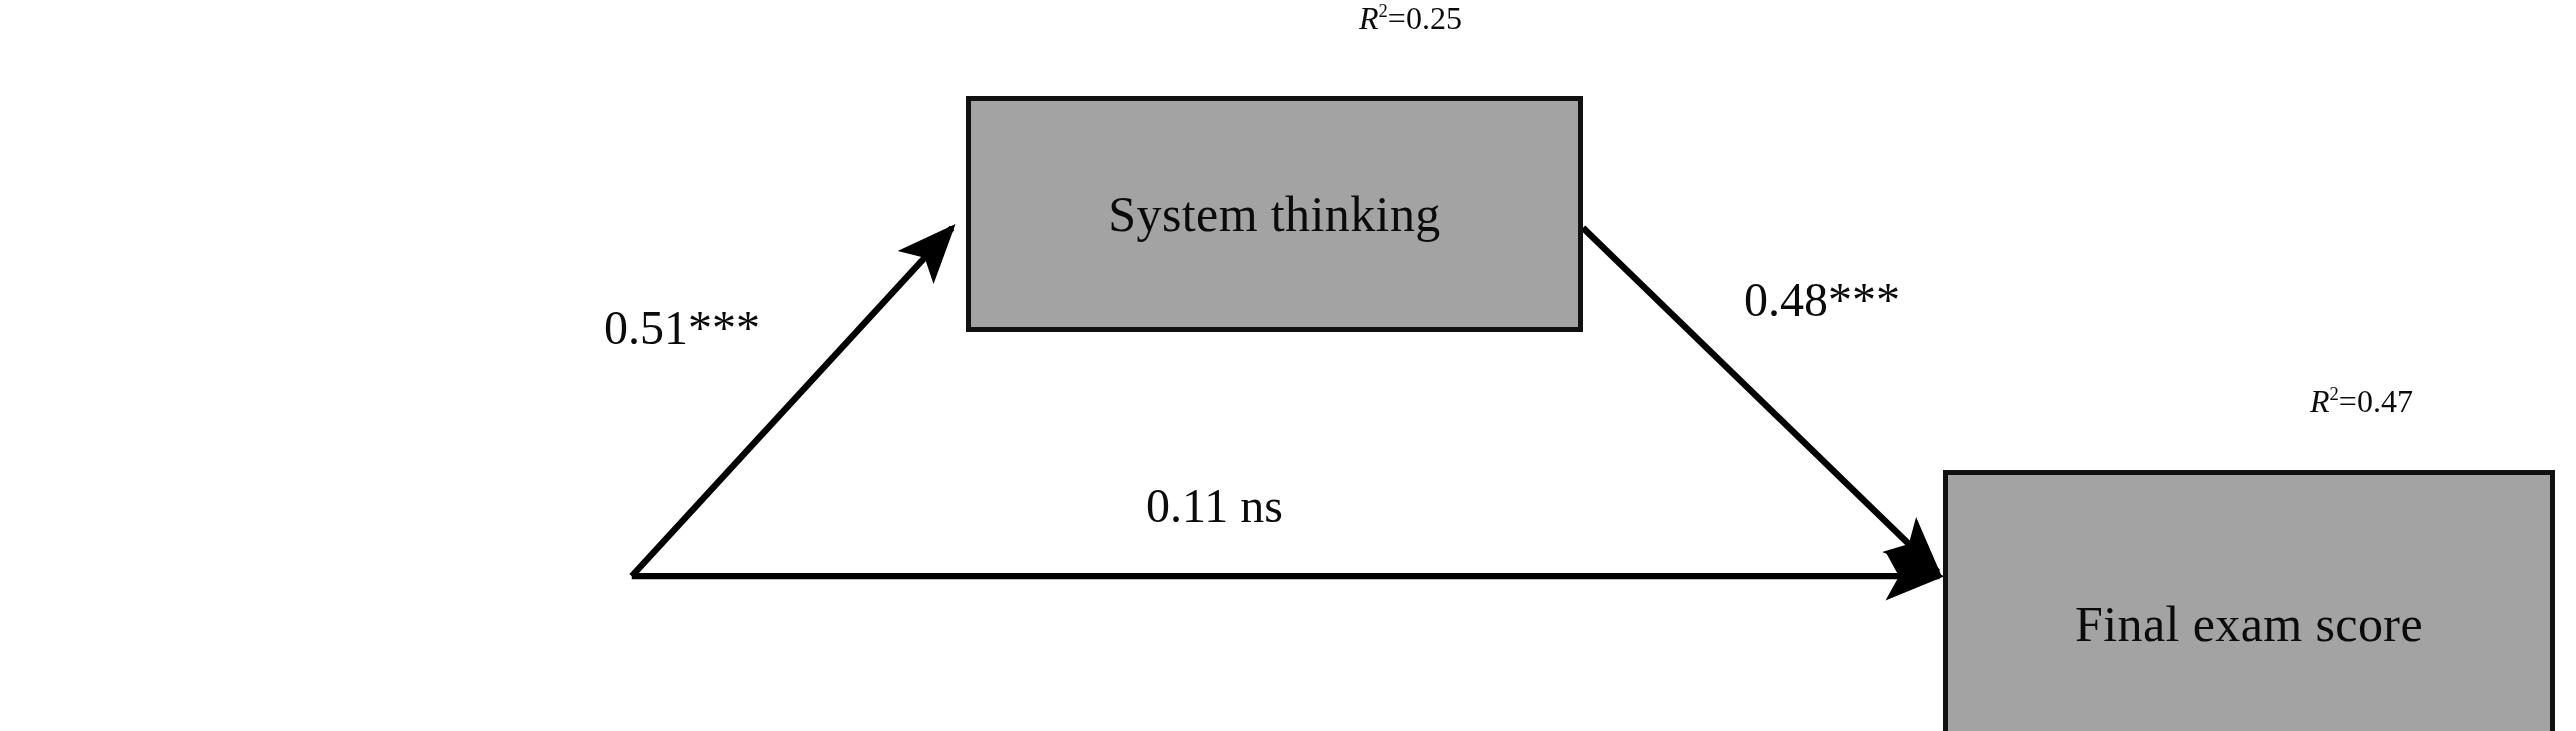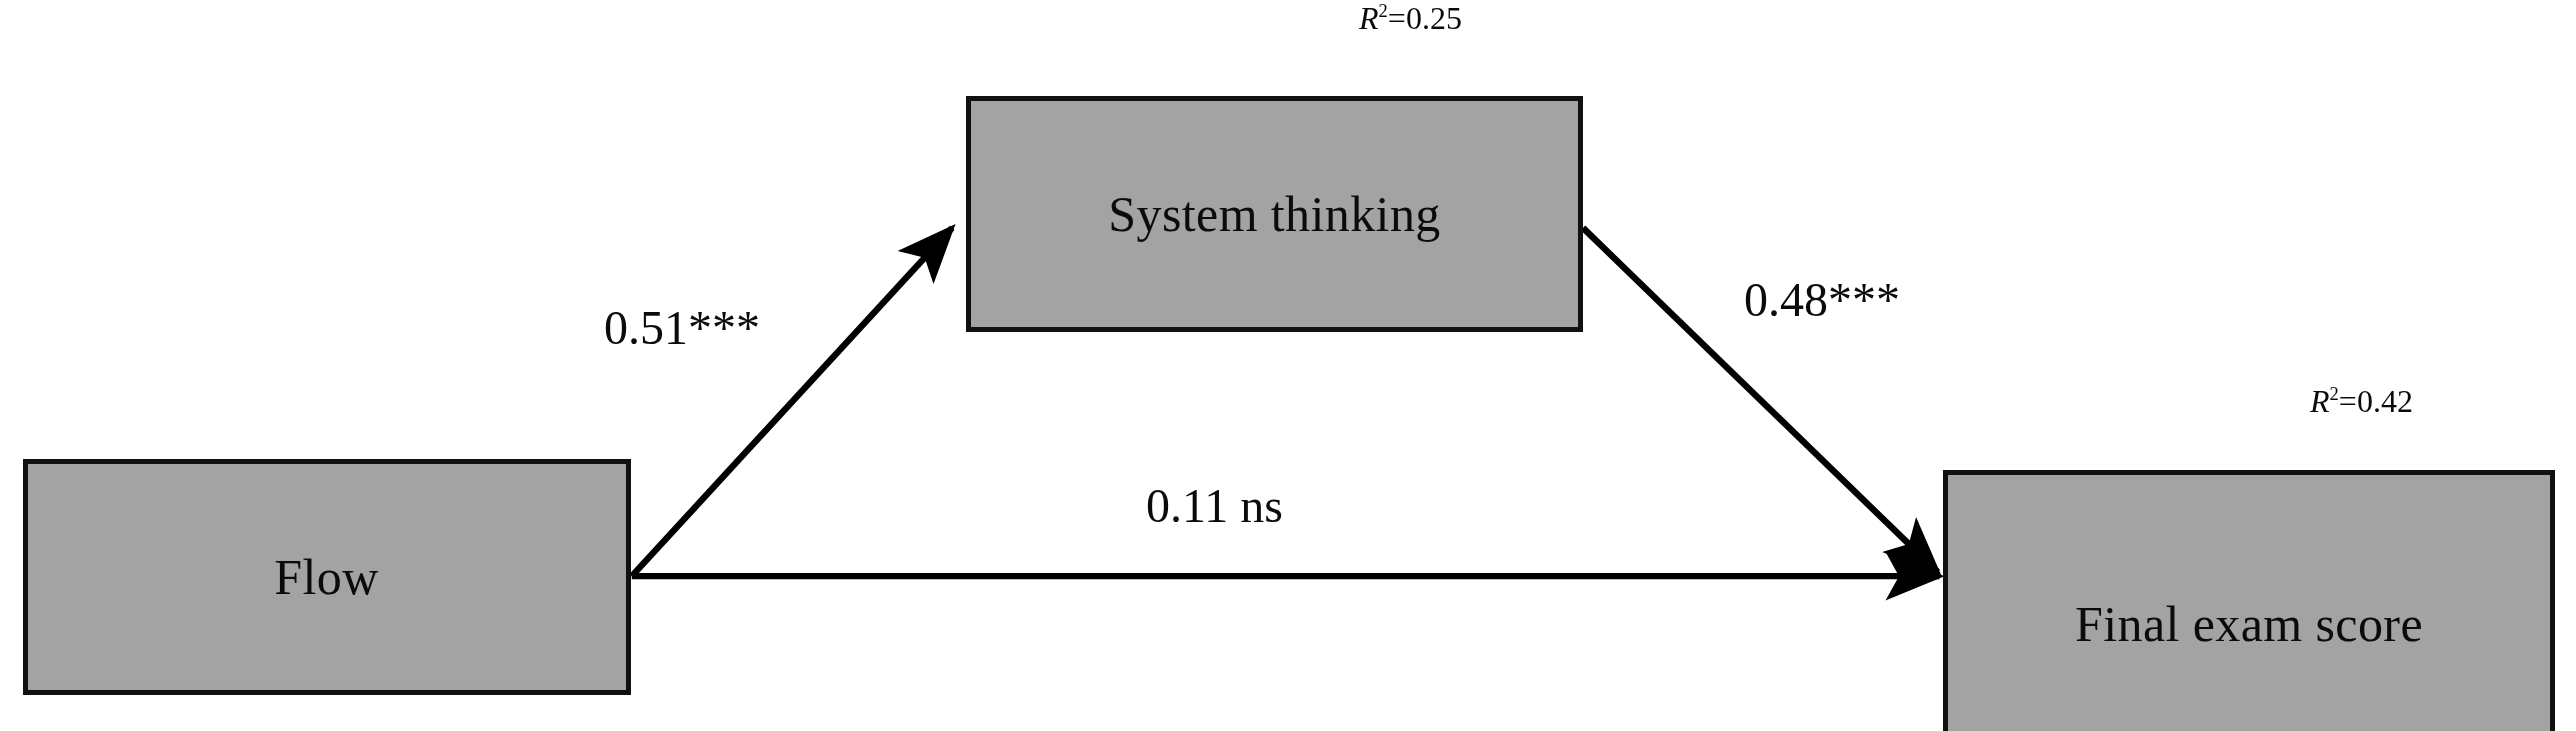--- a/index.html
+++ b/index.html
@@ -132,38 +132,35 @@
       </marker>
     </defs>
 
     <line x1="787" y1="718" x2="1186" y2="284" stroke="#000000" stroke-width="8" marker-end="url(#arrowhead-up)"></line>
 
     <line x1="1972" y1="284" x2="2414" y2="713" stroke="#000000" stroke-width="8" marker-end="url(#arrowhead-down)"></line>
 
     <line x1="787" y1="718" x2="2416" y2="718" stroke="#000000" stroke-width="8" marker-end="url(#arrowhead-flat)"></line>
   </svg>
 
-  <div class="node-box" id="node-flow">
-    <span class="node-label">Flow</span>
-  </div>
 
   <div class="node-box" id="node-system-thinking">
     <span class="node-label">System thinking</span>
   </div>
 
   <div class="node-box" id="node-final-exam-score">
     <span class="node-label">Final exam score</span>
   </div>
 
   <div class="r2-label" id="r2-system-thinking">
     <span class="r-italic">R</span><span class="sup">2</span><span>=</span><span>0.25</span>
   </div>
 
   <div class="r2-label" id="r2-final-exam">
-    <span class="r-italic">R</span><span class="sup">2</span><span>=</span><span>0.42</span>
+    <span class="r-italic">R</span><span class="sup">2</span><span>=</span><span>0.47</span>
   </div>
 
   <div class="path-label" id="label-flow-to-system">
     <span>0.51</span><span class="stars">***</span>
   </div>
 
   <div class="path-label" id="label-system-to-exam">
     <span>0.48</span><span class="stars">***</span>
   </div>
 

